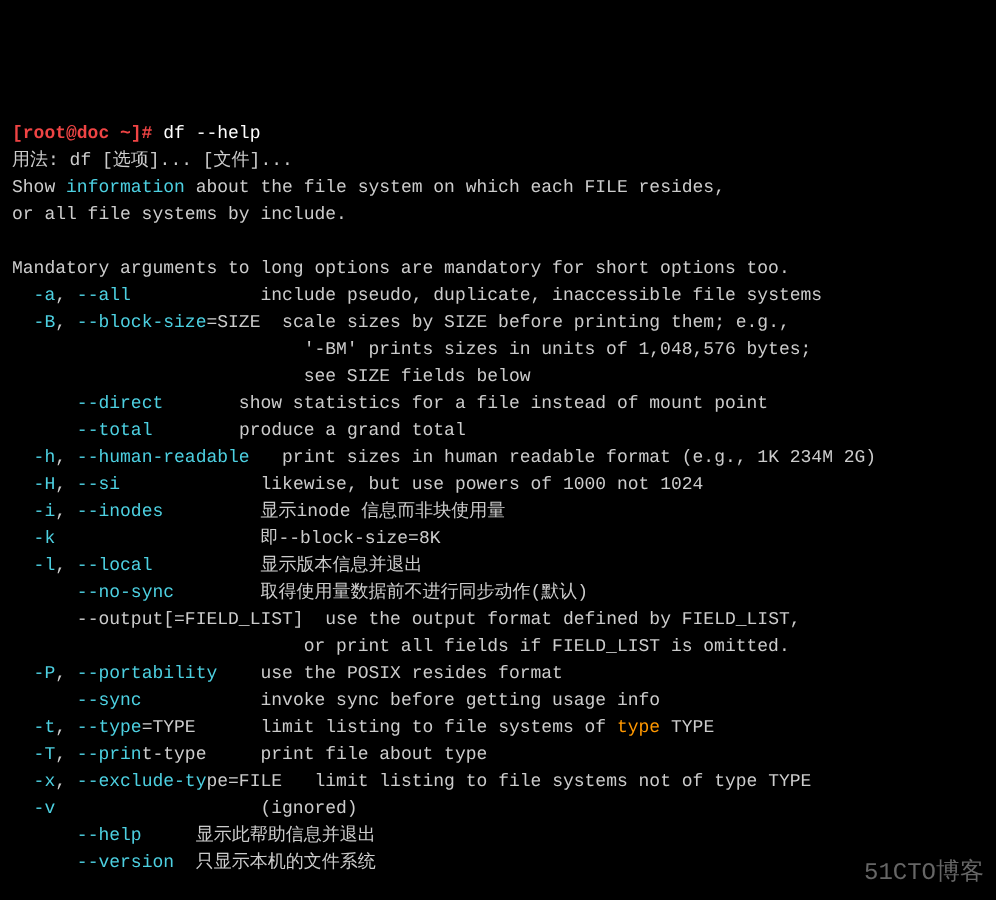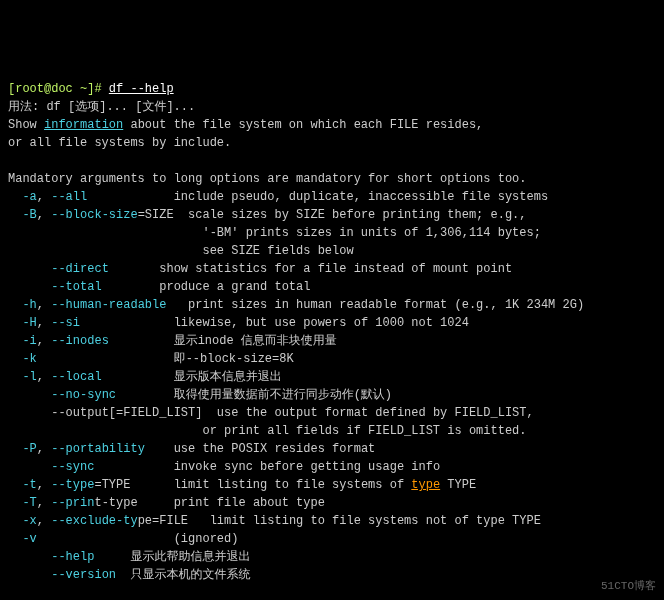--- a/index.html
+++ b/index.html
@@ -10,47 +10,47 @@
     font-family: 'Courier New', Consolas, monospace;
     font-size: 12px;
     line-height: 1.5;
     white-space: pre;
     width: 664px;
     height: 600px;
     box-sizing: border-box;
     overflow: hidden;
     position: relative;
   }
-  .white { color: #bef264; }
+  .white { color: #ef4444; font-weight: bold; }
   .cyan { color: #4dd0e1; }
   .orange { color: #ff9800; }
-  .command { color: #fff; text-decoration: underline; }
-  .underline { text-decoration: underline; }
+  .command { color: #fff; }
+  .underline { }
   .watermark {
     position: absolute;
     bottom: 6px;
     right: 8px;
     color: #666;
-    font-size: 11px;
+    font-size: 16px;
   }
 </style>
 </head>
 <body>
 
 
 
 <div><span class="white">[root@doc ~]# </span><span class="command">df --help</span>
 <span>用法: df [选项]... [文件]...</span>
 <span>Show </span><span class="cyan underline">information</span><span> about the file system on which each FILE resides,</span>
 <span>or all file systems by include.</span>
 
 <span>Mandatory arguments to long options are mandatory for short options too.</span>
   <span class="cyan">-a</span>, <span class="cyan">--all</span><span>            include pseudo, duplicate, inaccessible file systems</span>
   <span class="cyan">-B</span>, <span class="cyan">--block-size</span><span>=SIZE</span><span>  scale sizes by SIZE before printing them; e.g.,</span>
-<span>                           '-BM' prints sizes in units of 1,306,114 bytes;</span>
+<span>                           '-BM' prints sizes in units of 1,048,576 bytes;</span>
 <span>                           see SIZE fields below</span>
       <span class="cyan">--direct</span><span>       show statistics for a file instead of mount point</span>
       <span class="cyan">--total</span><span>        produce a grand total</span>
   <span class="cyan">-h</span>, <span class="cyan">--human-readable</span><span>   print sizes in human readable format (e.g., 1K 234M 2G)</span>
   <span class="cyan">-H</span>, <span class="cyan">--si</span><span>             likewise, but use powers of 1000 not 1024</span>
   <span class="cyan">-i</span>, <span class="cyan">--inodes</span><span>         显示inode 信息而非块使用量</span>
   <span class="cyan">-k</span><span>                   即--block-size=8K</span>
   <span class="cyan">-l</span>, <span class="cyan">--local</span><span>          显示版本信息并退出</span>
       <span class="cyan">--no-sync</span><span>        取得使用量数据前不进行同步动作(默认)</span>
       <span>--output</span><span>[=FIELD_LIST]</span><span>  use the output format defined by FIELD_LIST,</span>

